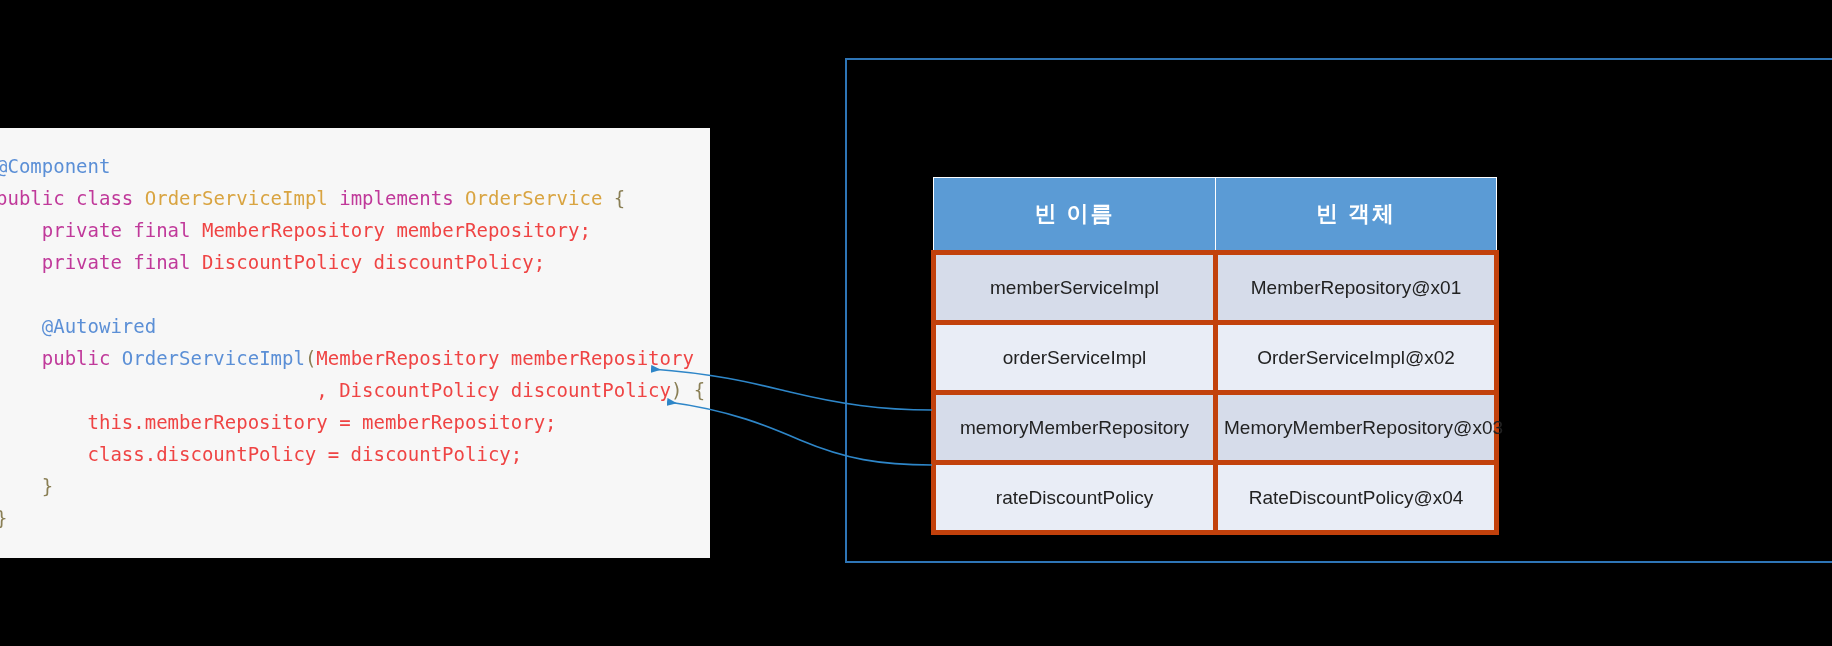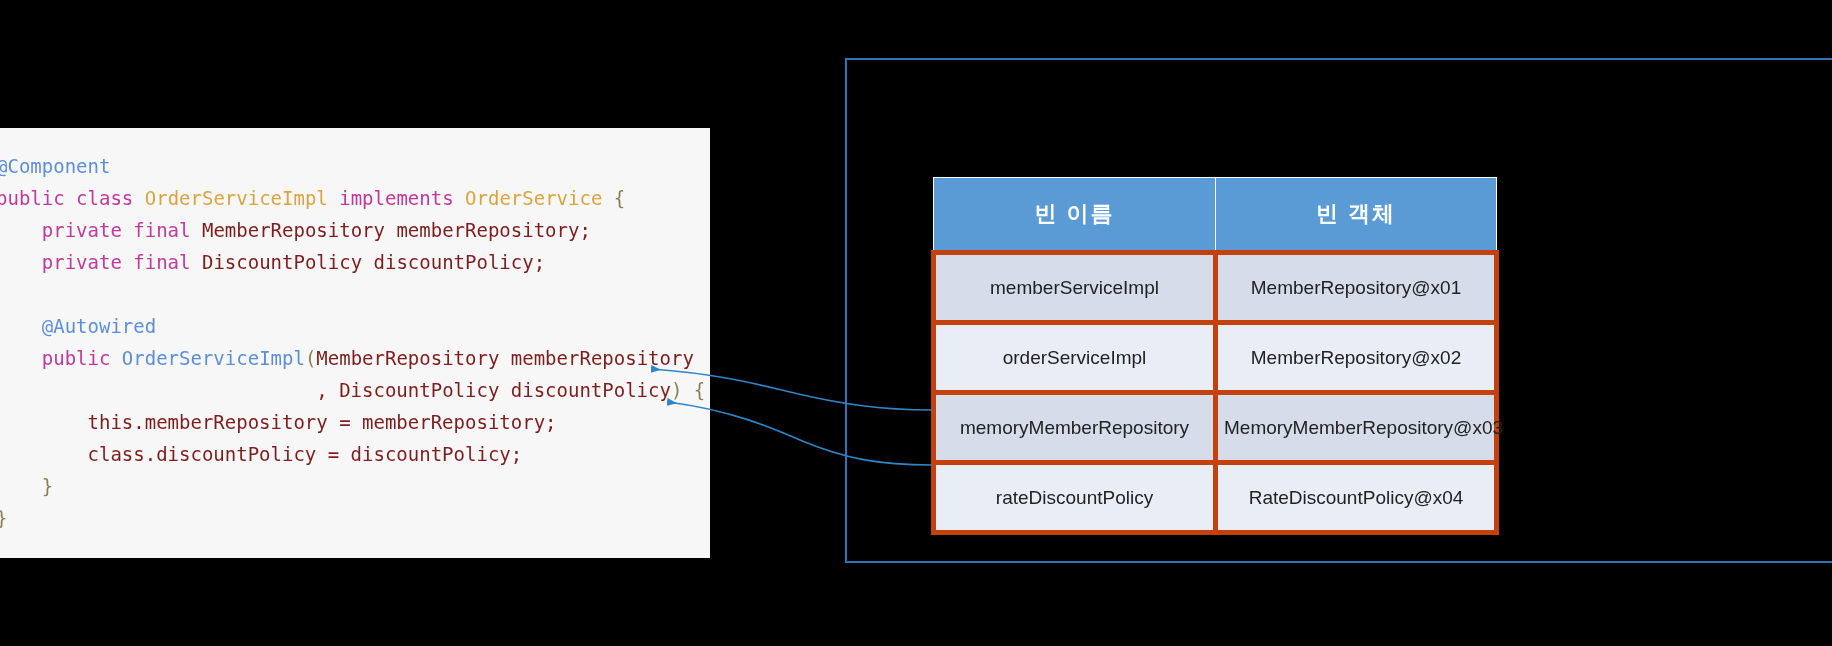--- a/index.html
+++ b/index.html
@@ -17,21 +17,21 @@
   }
   .code-line{
     font-family:"DejaVu Sans Mono","Liberation Mono",monospace;
     font-size:19px;line-height:32px;white-space:pre;
     padding-left:4px;color:#2b2b2b;
   }
   .kw{color:#c0399a;}        
   .ann{color:#5b8fd6;}       
   .typ{color:#d9a441;}       
   .cls{color:#5b8fd6;}       
-  .pl{color:#7f1d1d;text-align:center;}        
+  .pl{color:#ef4444;text-align:center;}        
   .br{color:#8a7f55;}        
 
   
   #container-box{
     position:absolute;left:845px;top:58px;width:1000px;height:505px;
     border:2px solid #2e75b6;border-right:none;
     box-sizing:border-box;background:transparent;
   }
 
   
@@ -95,21 +95,21 @@
         <th>빈 객체</th>
       </tr>
     </thead>
     <tbody id="bean-rows">
         <tr class="odd">
           <td>memberServiceImpl</td>
           <td>MemberRepository@x01</td>
         </tr>
         <tr class="even">
           <td>orderServiceImpl</td>
-          <td>MemberRepository@x02</td>
+          <td>OrderServiceImpl@x02</td>
         </tr>
         <tr class="odd">
           <td>memoryMemberRepository</td>
           <td>MemoryMemberRepository@x03</td>
         </tr>
         <tr class="even">
           <td>rateDiscountPolicy</td>
           <td>RateDiscountPolicy@x04</td>
         </tr>
       </tbody>

